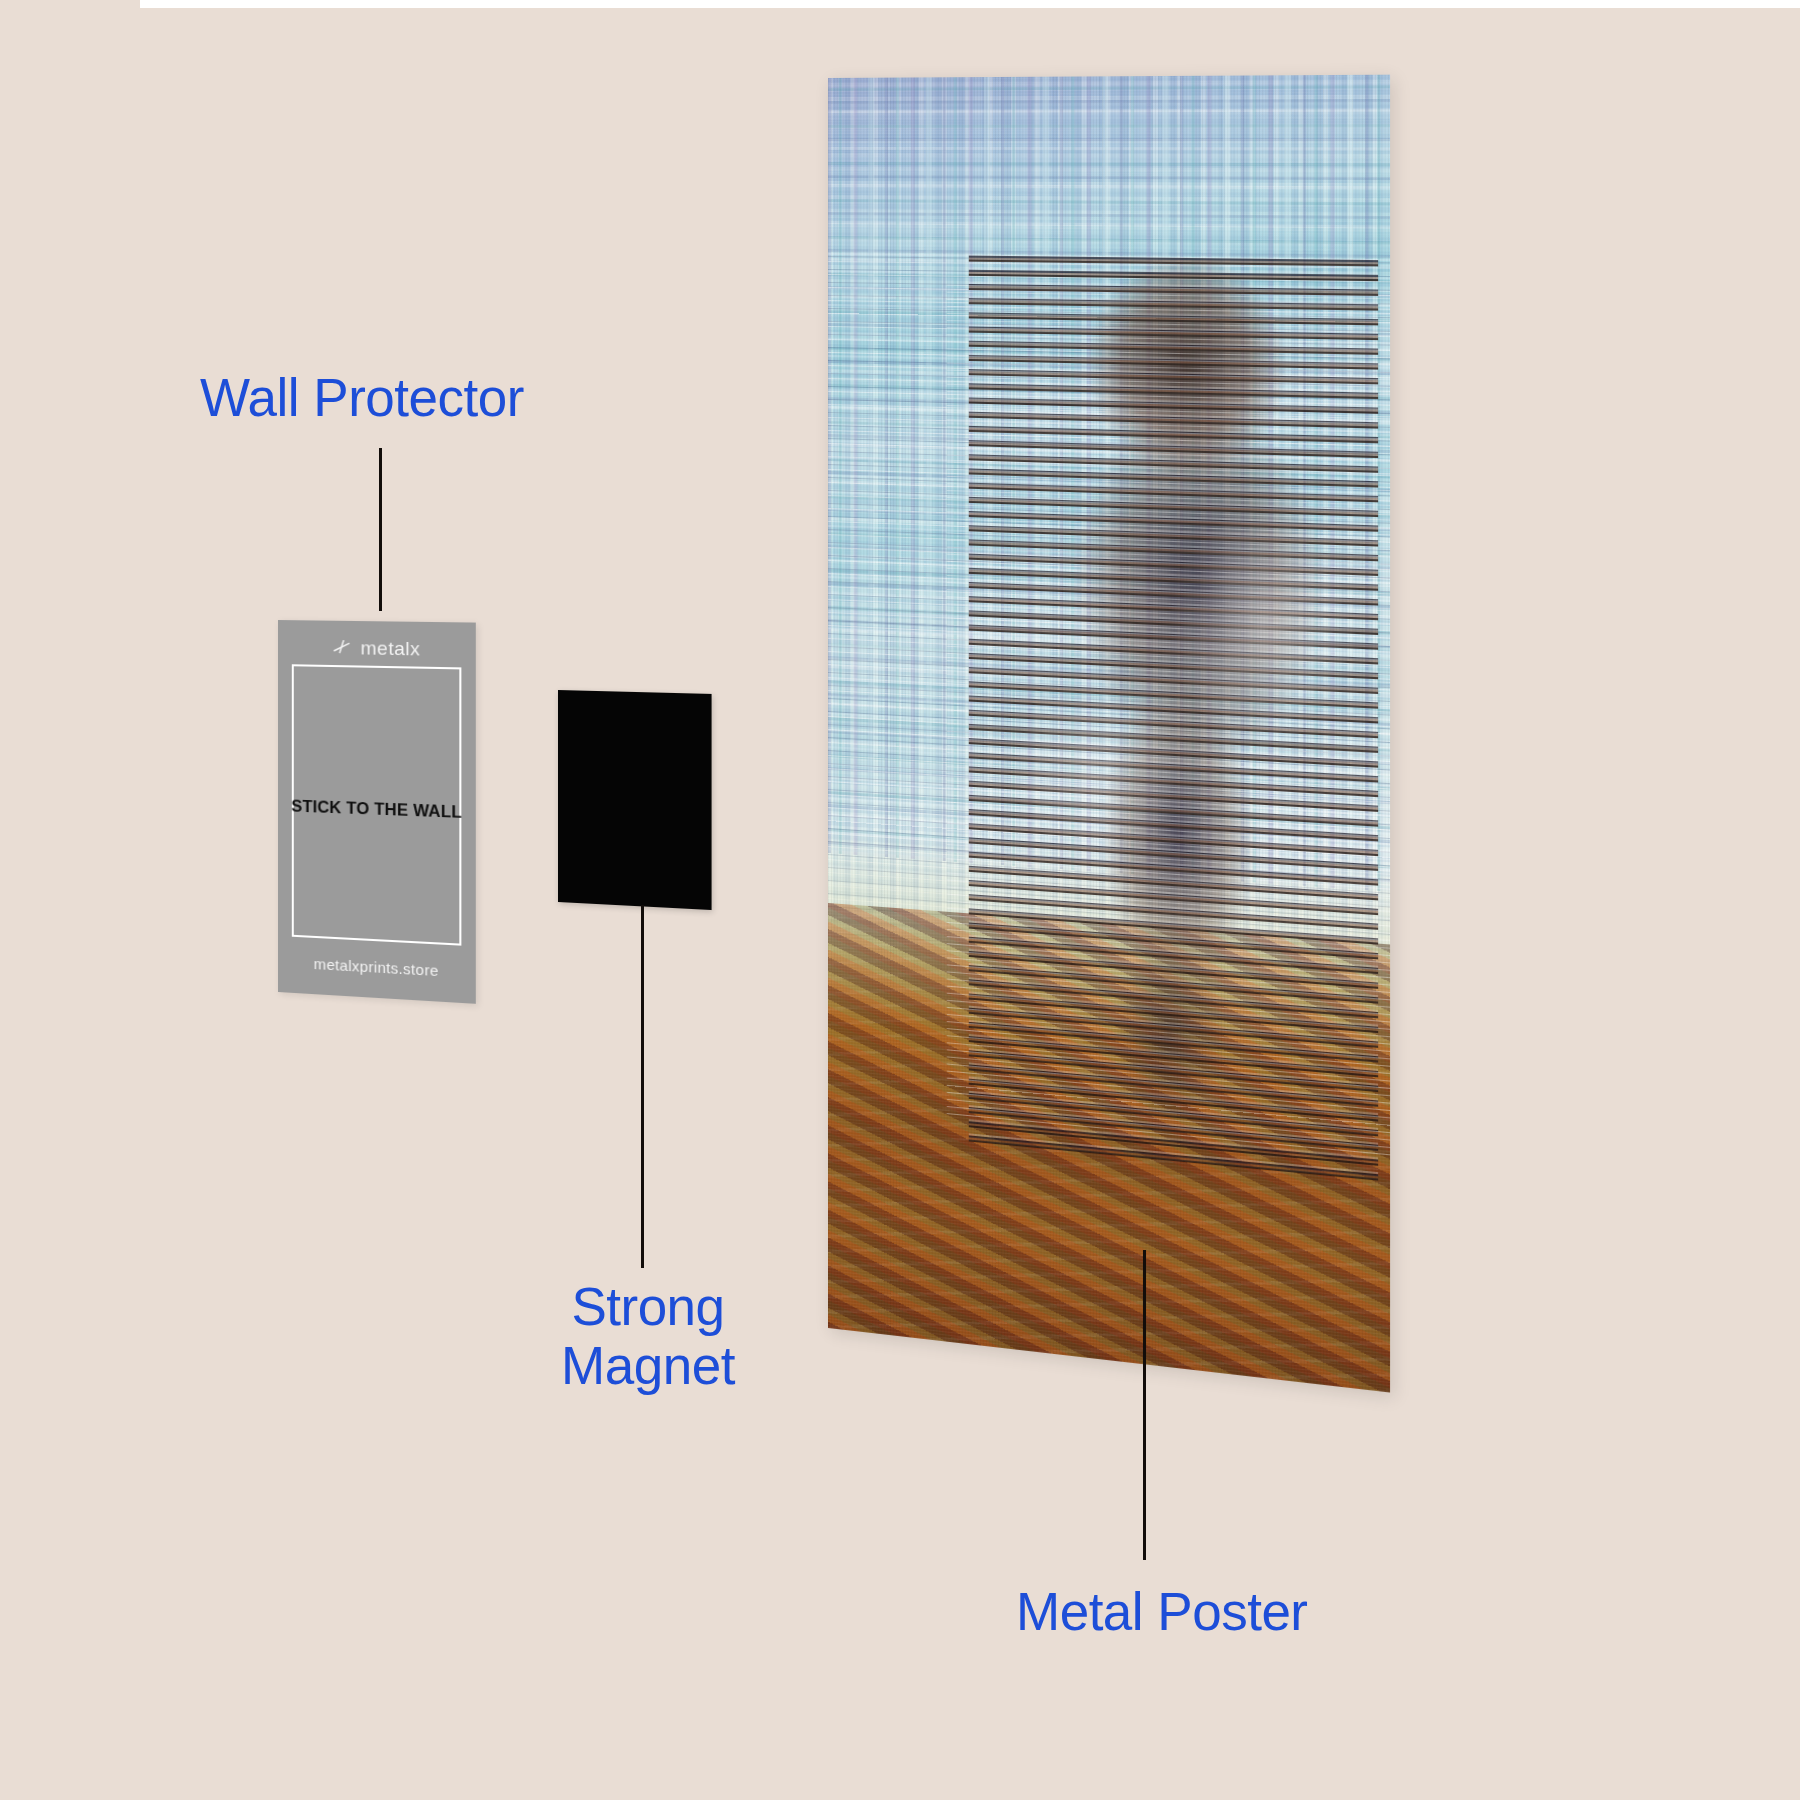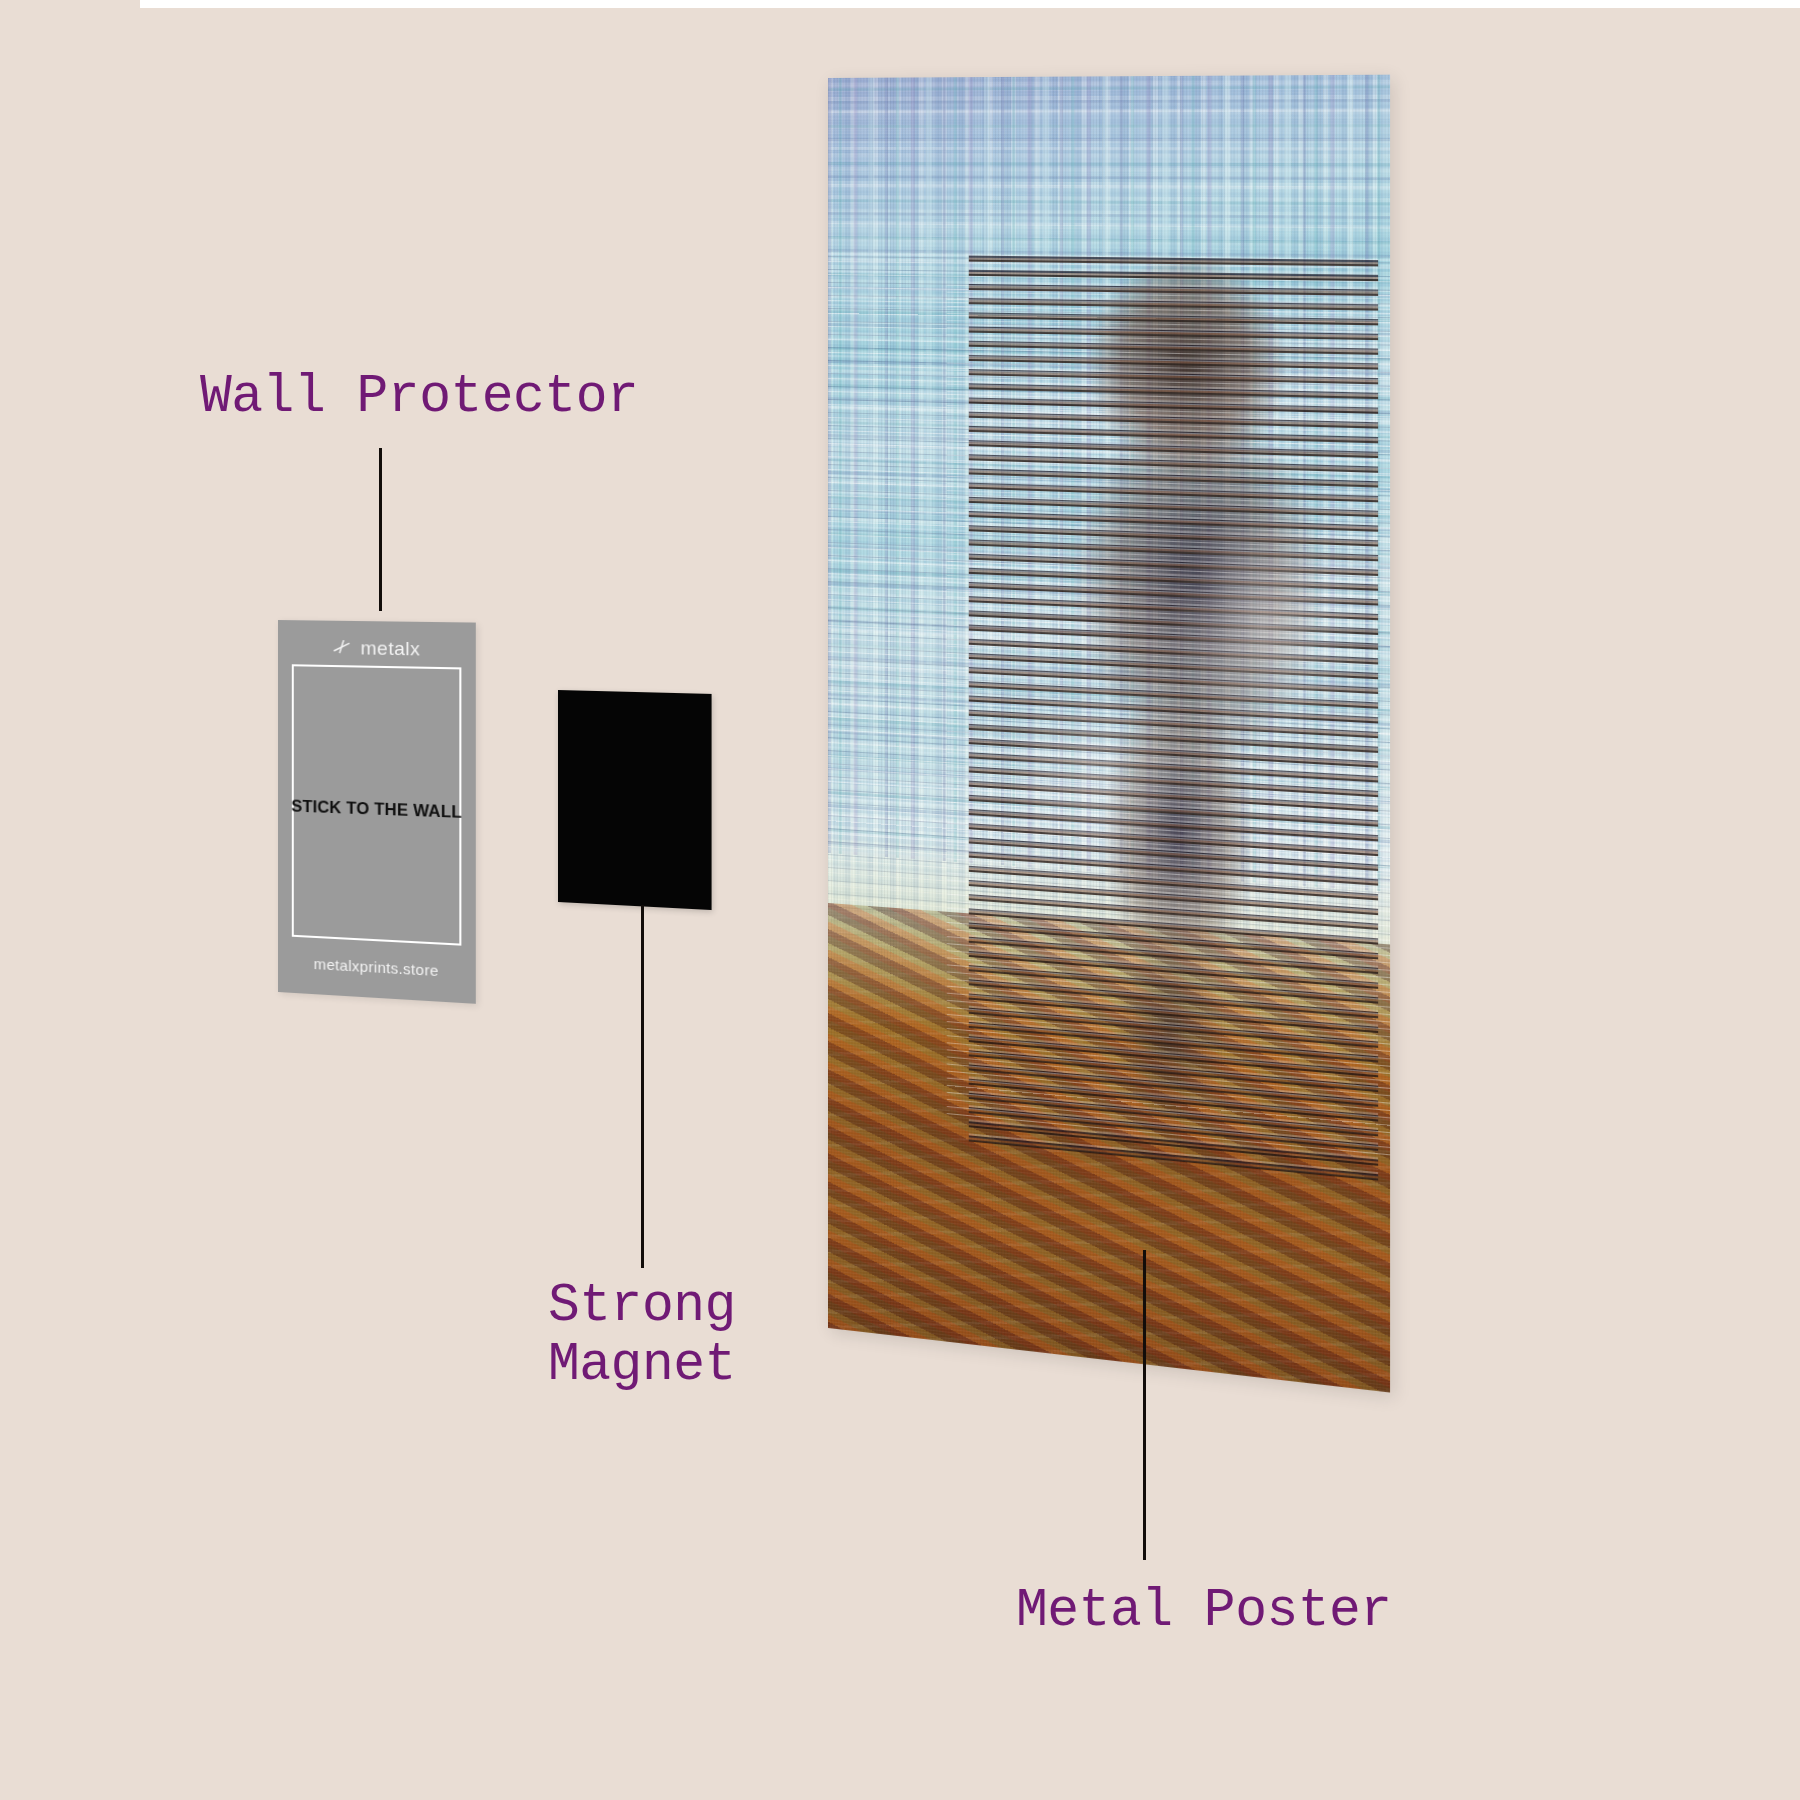--- a/index.html
+++ b/index.html
@@ -29,36 +29,37 @@
     left: 0;
     top: 0;
     width: 140px;
     height: 4px;
     background: #e9ddd4;
   }
 
   
   .label {
     position: absolute;
-    color: #701a75;
-    font-family: Liberation Mono, monospace;
+    color: #1d4ed8;
+    font-family: Liberation Sans, sans-serif;
     font-weight: 400;
     letter-spacing: -0.5px;
     line-height: 1.12;
     white-space: pre-line;
   }
   #label-wall-protector {
     left: 200px;
     top: 368px;
     font-size: 53px;
   }
   #label-strong-magnet {
     left: 548px;
     top: 1277px;
     font-size: 53px;
+    text-align: center;
     width: 200px;
   }
   #label-metal-poster {
     left: 1016px;
     top: 1582px;
     font-size: 53px;
   }
 
   
   .leader {

